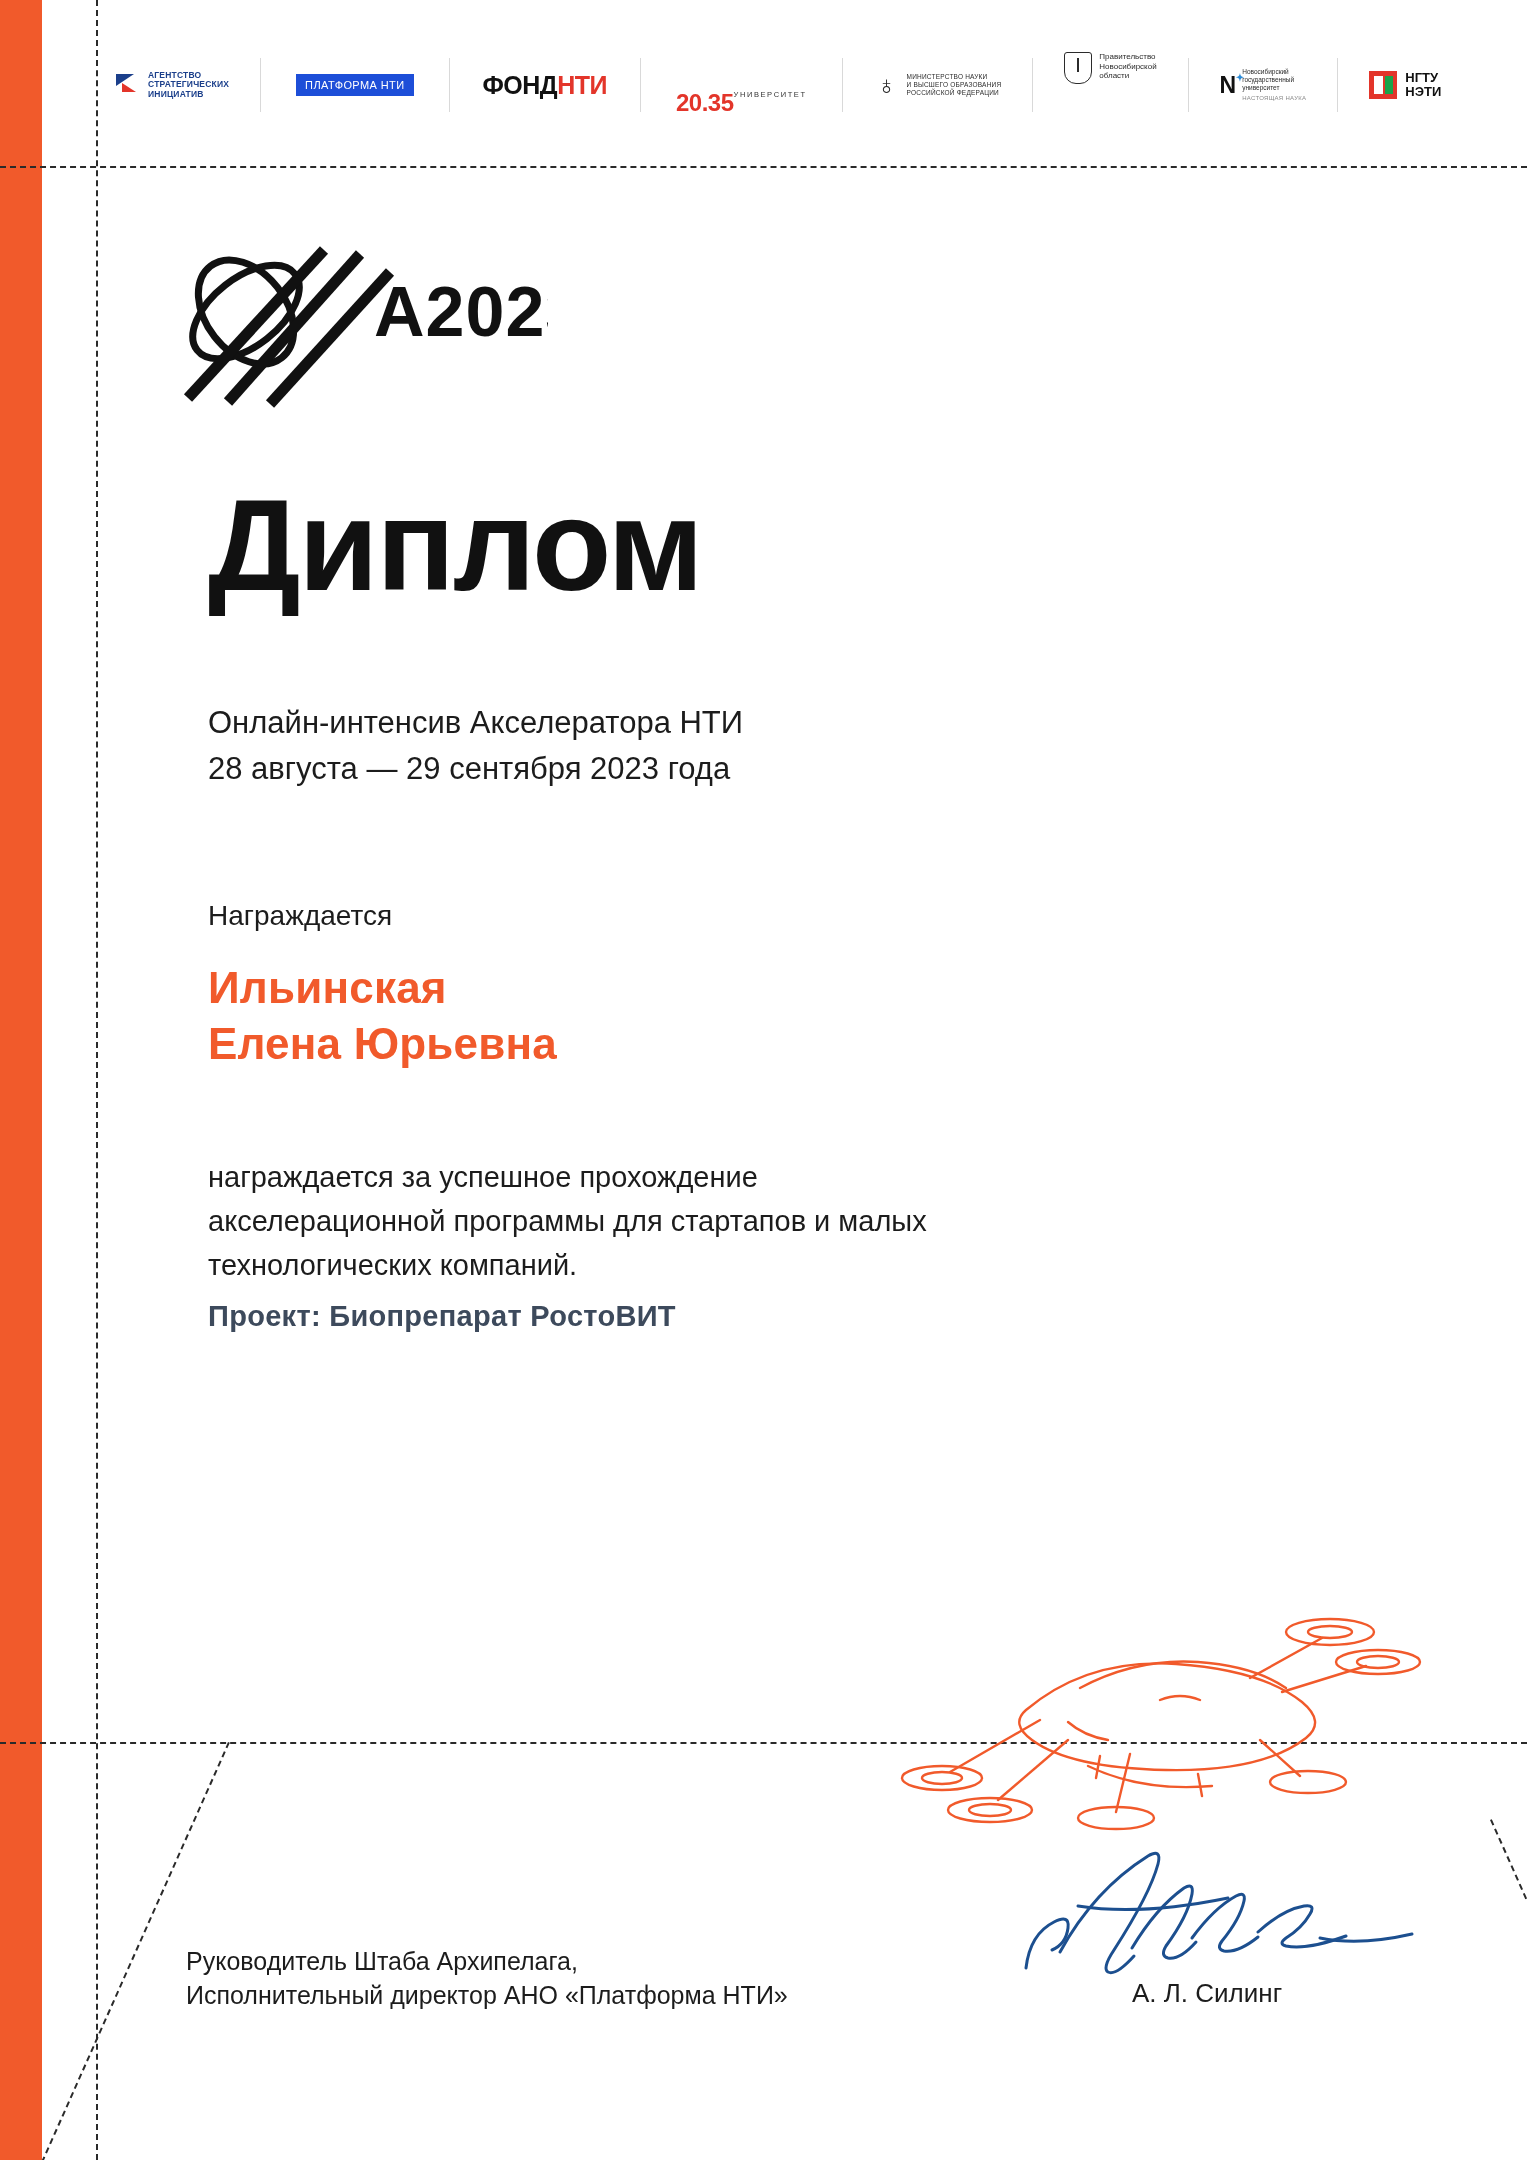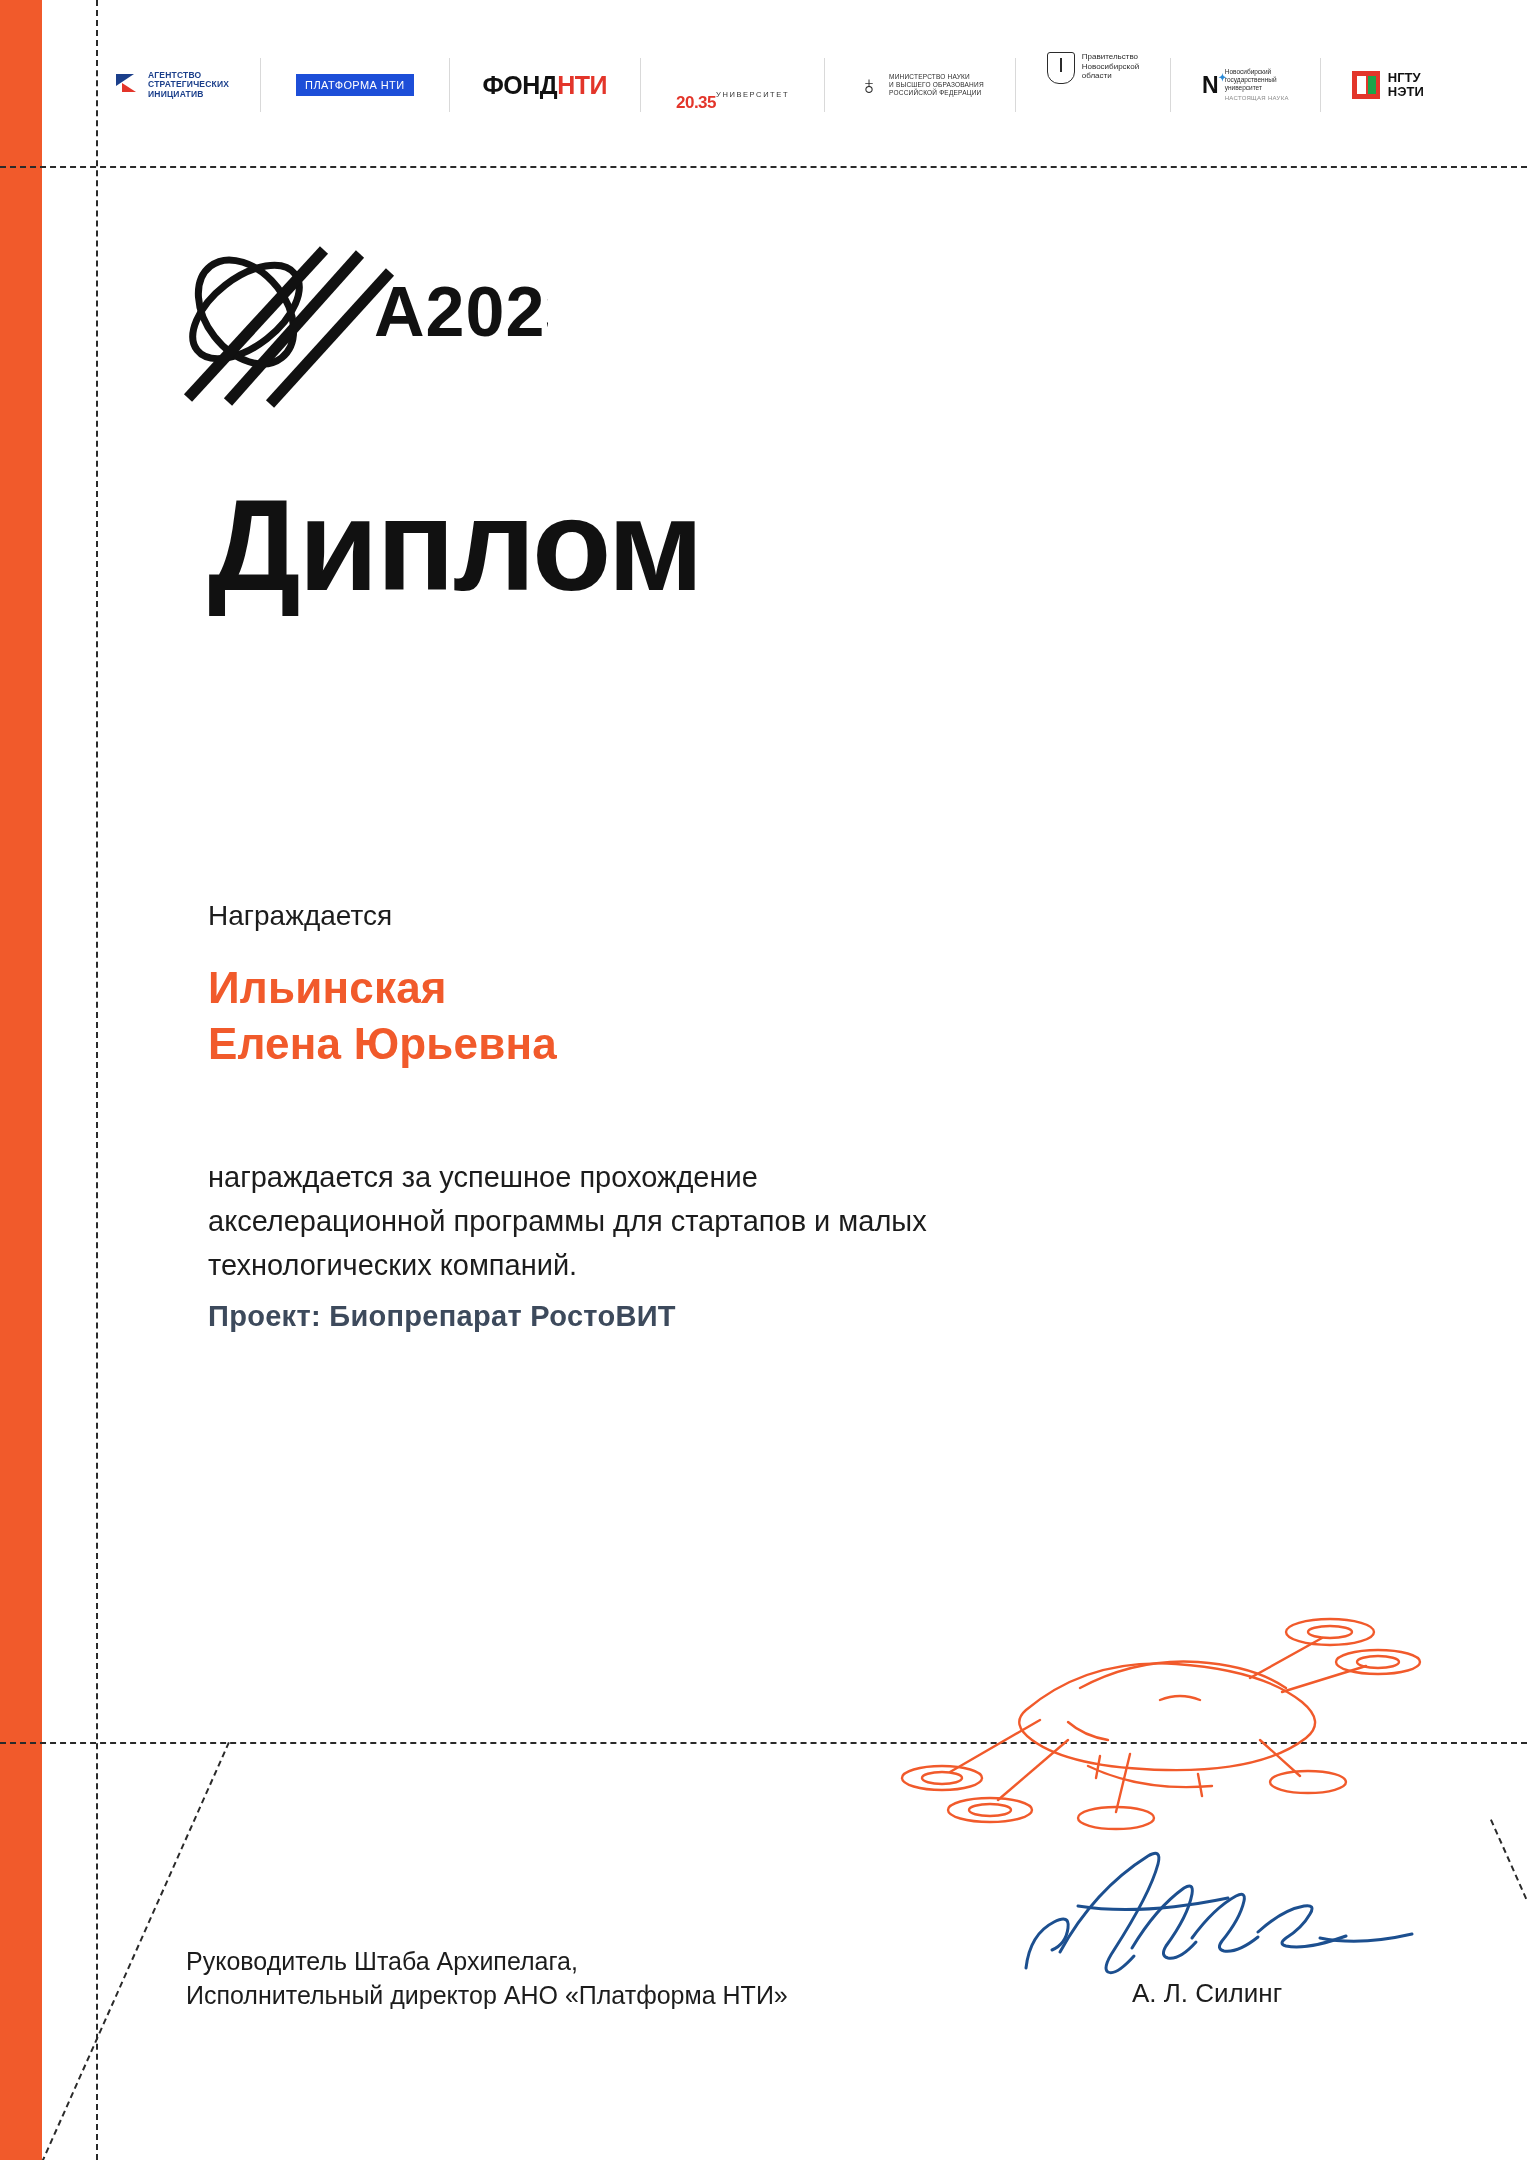--- a/index.html
+++ b/index.html
@@ -136,21 +136,21 @@
   .fondnti .a { color: #111; }
   .fondnti .b { color: #e3352a; }
 
   
   .u2035 {
     text-align: center;
     padding: 0 18px;
     line-height: 1;
   }
   .u2035 .num {
-    font-size: 17px;
+    font-size: 24px;
     font-weight: bold;
     color: #e3352a;
     letter-spacing: -.5px;
     margin-top: 35px;
   }
   .u2035 .sub {
     font-size: 7.5px;
     letter-spacing: 1.6px;
     color: #333;
     margin-top: 20px;
@@ -467,20 +467,22 @@
       <g stroke="#111111" stroke-width="11" stroke-linecap="butt">
         <line x1="60" y1="168" x2="196" y2="20"></line>
         <line x1="100" y1="172" x2="232" y2="24"></line>
         <line x1="142" y1="174" x2="262" y2="42"></line>
       </g>
       <text x="246" y="106" font-family="Liberation Sans, sans-serif" font-size="70" font-weight="bold" fill="#111111" letter-spacing="1">A2023</text>
     </svg>
   </div>
 
   <div class="title">Диплом</div>
+  <div class="subtitle">Онлайн-интенсив Акселератора НТИ
+28 августа — 29 сентября 2023 года</div>
   <div class="awarded-label">Награждается</div>
   <div class="recipient">Ильинская
 Елена Юрьевна</div>
   <div class="body-text">награждается за успешное прохождение
 акселерационной программы для стартапов и малых
 технологических компаний.</div>
   <div class="project">Проект: Биопрепарат РостоВИТ</div>
 
   <div class="drone">
     <svg width="640" height="320" viewBox="0 0 640 320" xmlns="http://www.w3.org/2000/svg" aria-hidden="true">

